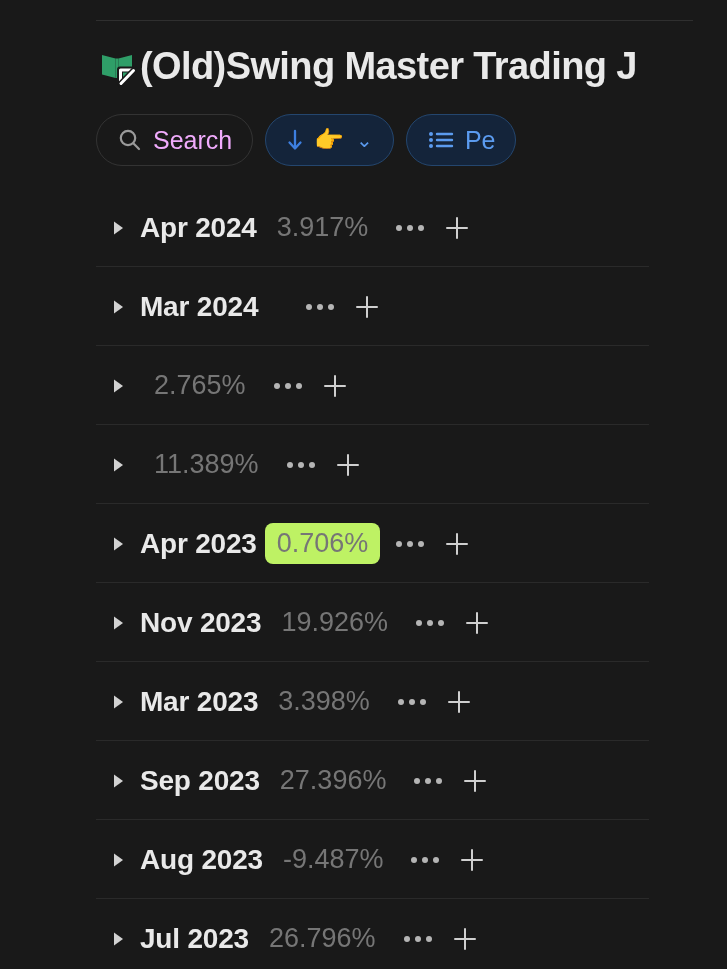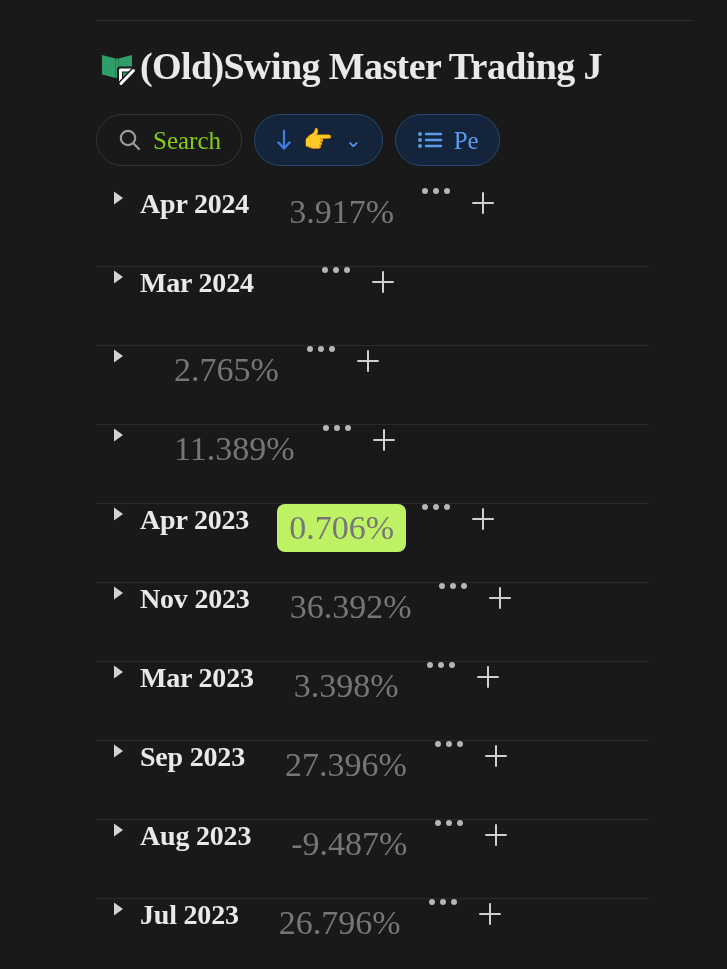--- a/index.html
+++ b/index.html
@@ -15,21 +15,20 @@
     color: #e8e8e8;
     -webkit-font-smoothing: antialiased;
   }
 
   .page {
     position: relative;
     width: 693px;
     height: 969px;
     background: #191919;
     overflow: hidden;
-    font-family: Liberation Serif, serif;
   }
 
   
   .top-rule {
     position: absolute;
     left: 96px;
     top: 20px;
     right: 0;
     height: 1px;
     background: #2f2f2f;
@@ -82,21 +81,21 @@
     gap: 10px;
     height: 52px;
     box-sizing: border-box;
     padding: 0 20px;
     border-radius: 26px;
     border: 1px solid #333;
     font-size: 25px;
     color: #8e8e8e;
     flex: 0 0 auto;
   }
-  .pill.search { color: #84cc16; }
+  .pill.search { color: #f0abfc; }
   .pill.blue {
     border-color: #24466e;
     background: #14243a;
     color: #5b9bef;
   }
   .pill .emoji { font-size: 24px; line-height: 1; }
   .pill .lbl { line-height: 1; }
   .chev { font-size: 20px; line-height: 1; margin-left: 2px; }
 
   .icon-search svg, .icon-list svg, .icon-arrow-down svg { display:block; }
@@ -105,21 +104,21 @@
   .rows {
     position: absolute;
     left: 0;
     top: 188px;
     right: 0;
   }
   .row {
     position: relative;
     height: 79px;
     display: flex;
-    align-items: flex-start;
+    align-items: center;
     padding-left: 108px;
     box-sizing: border-box;
   }
   .row::after {
     content: "";
     position: absolute;
     left: 96px;
     right: 44px;
     bottom: 0;
     height: 1px;
@@ -139,23 +138,23 @@
   .month {
     font-size: 28px;
     font-weight: bold;
     color: #e9e9e9;
     letter-spacing: -0.2px;
     margin-left: 6px;
     white-space: nowrap;
   }
 
   .pct {
-    font-size: 34px;
+    font-size: 27px;
     color: #767676;
-    margin-left: 28px;
+    margin-left: 8px;
     white-space: nowrap;
     padding: 5px 12px;
     border-radius: 8px;
     box-sizing: border-box;
   }
   .pct.empty { color: transparent; }
   .pct.hl { background: #bef264; }
 
   .dots {
     margin-left: 16px;
@@ -347,21 +346,21 @@
           </svg>
         </span>
       </div>
       <div class="row">
         <span class="toggle">
           <svg width="20" height="20" viewBox="0 0 20 20">
             <path d="M6 3.5 L15 10 L6 16.5 Z" fill="#d2d2d2"></path>
           </svg>
         </span>
         <span class="month">Nov 2023</span>
-        <span class="pct">36.392%</span>
+        <span class="pct">19.926%</span>
         <span class="dots">
           <i></i>
           <i></i>
           <i></i>
         </span>
         <span class="plus">
           <svg width="28" height="28" viewBox="0 0 28 28">
             <line x1="14" y1="4" x2="14" y2="24" stroke="#cfcfcf" stroke-width="2" stroke-linecap="round"></line>
             <line x1="4" y1="14" x2="24" y2="14" stroke="#cfcfcf" stroke-width="2" stroke-linecap="round"></line>
           </svg>

